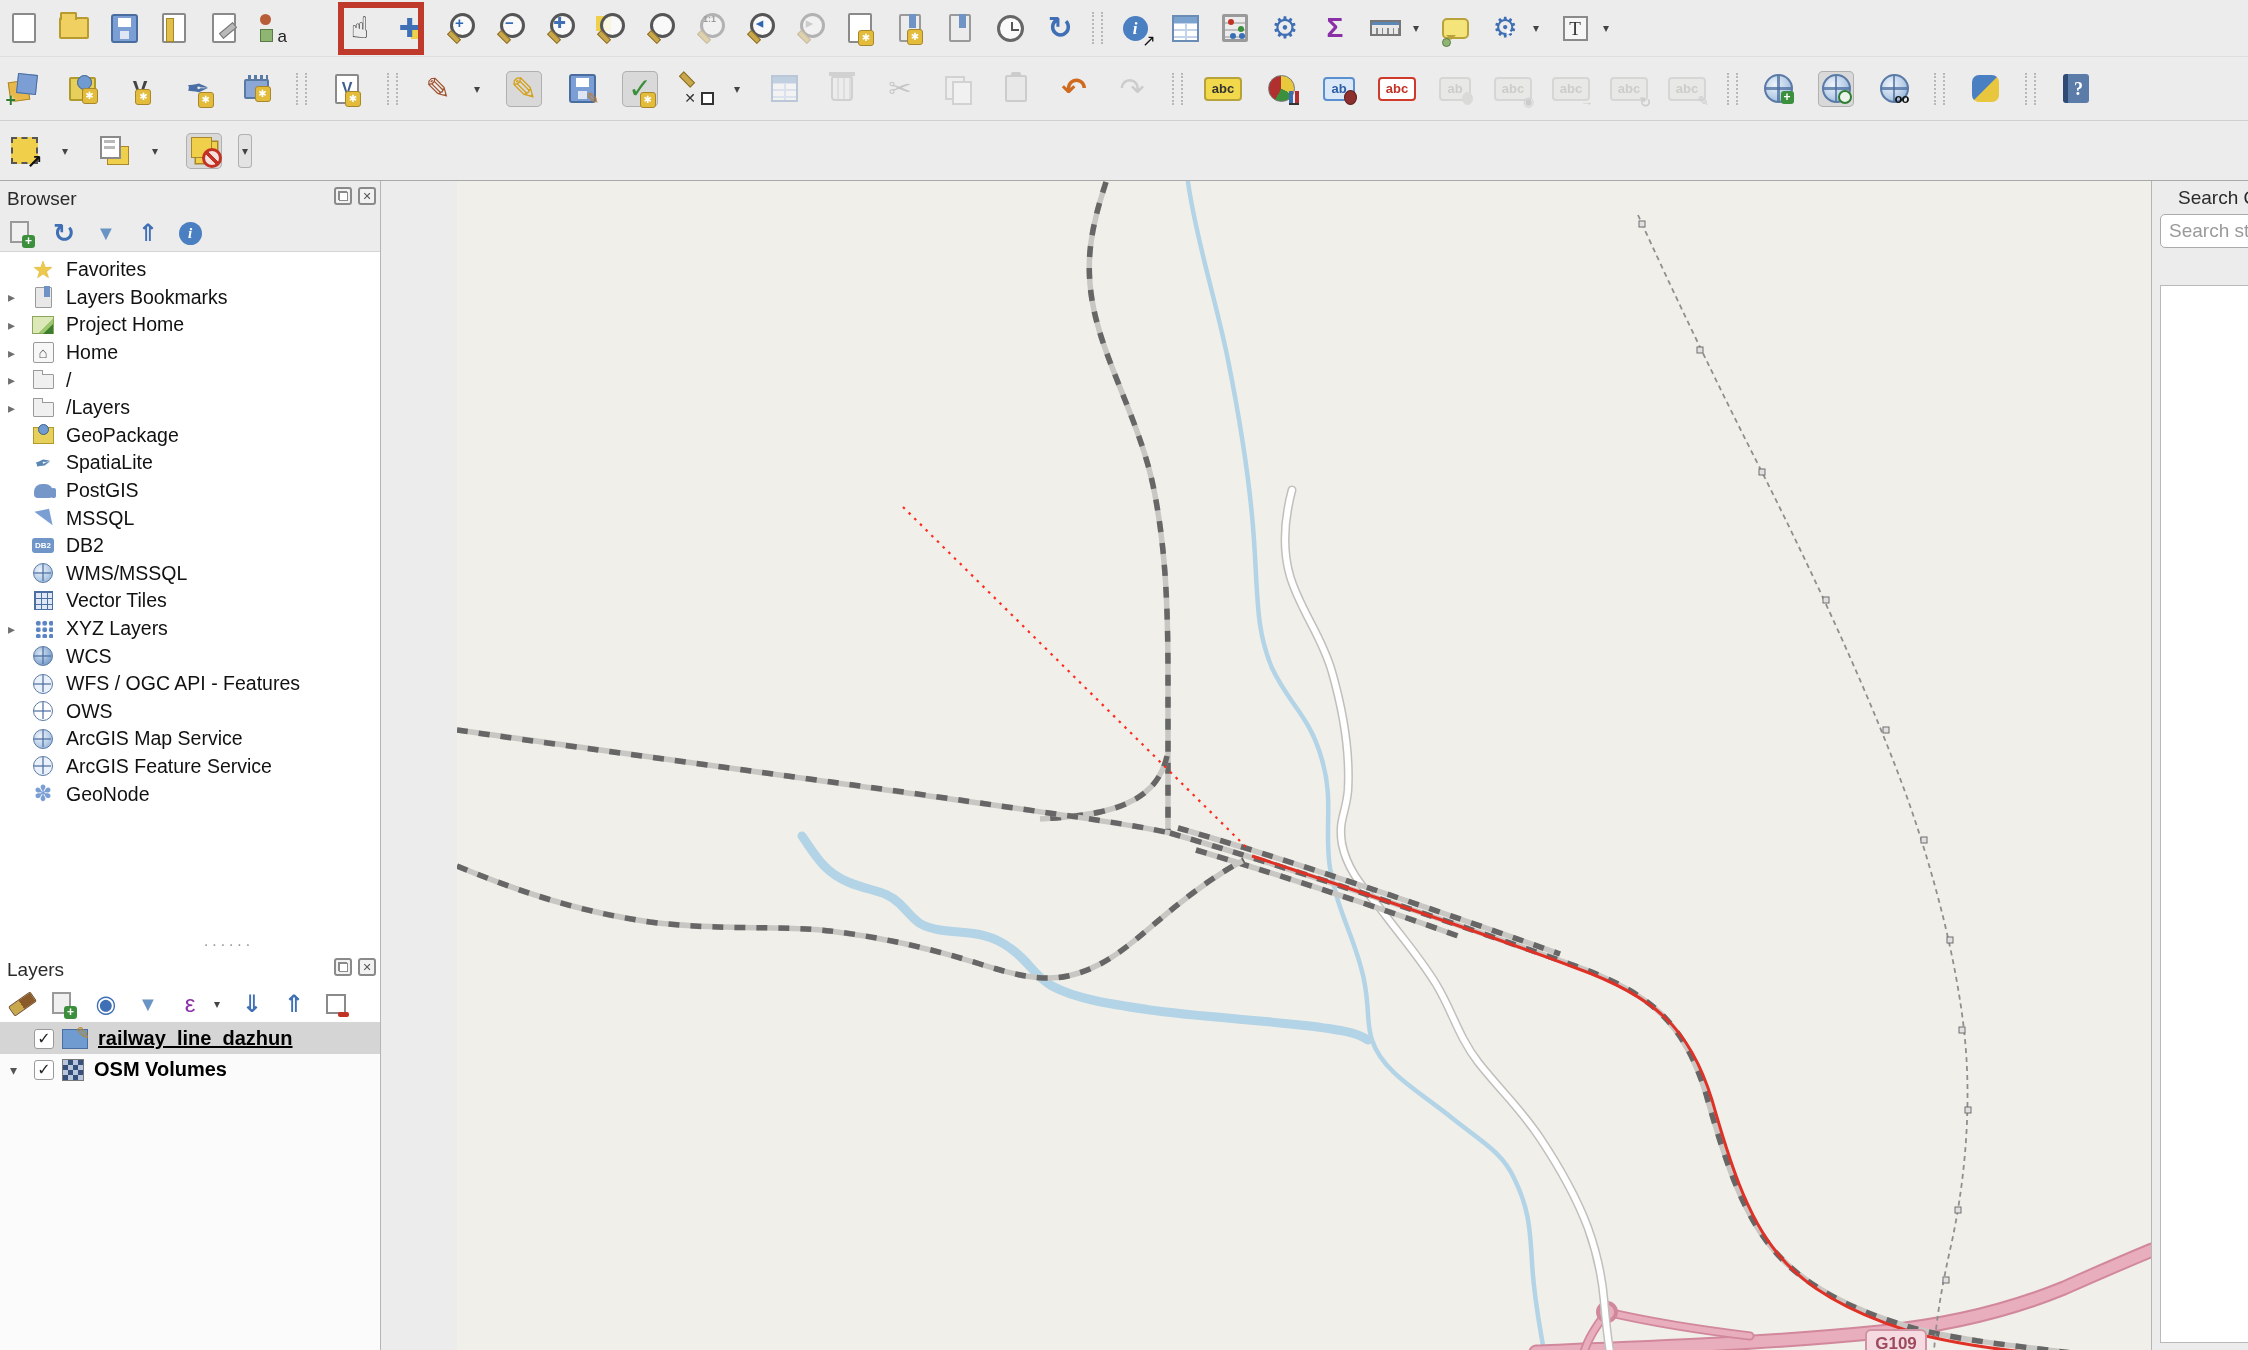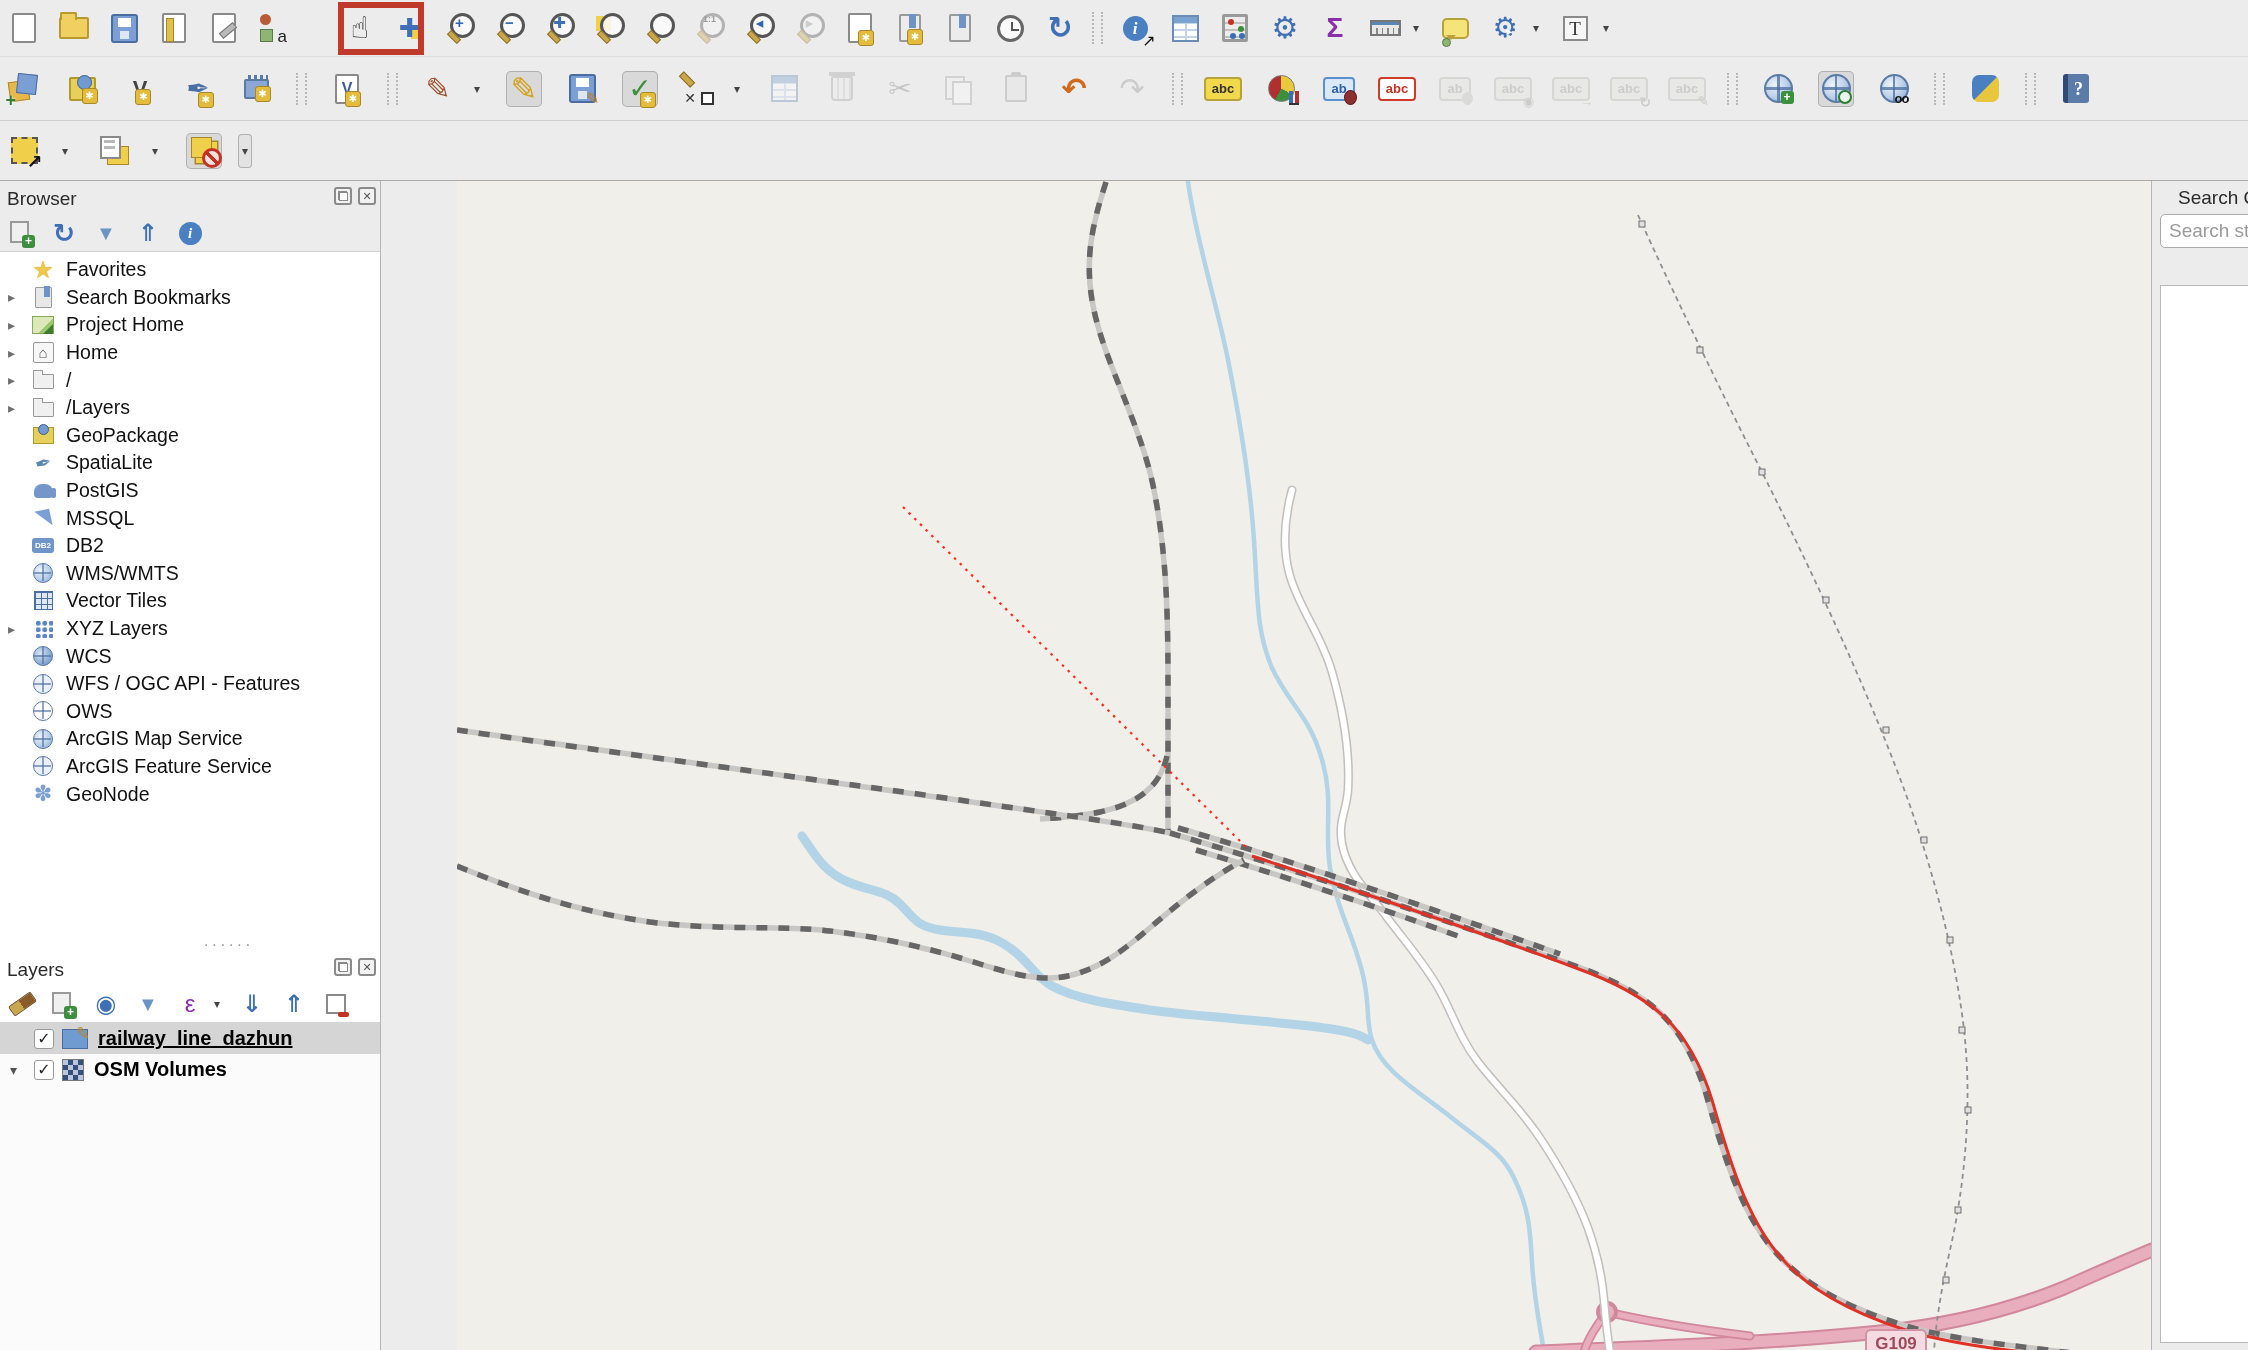--- a/index.html
+++ b/index.html
@@ -544,21 +544,21 @@
             <span class="ti">
               <span class="ti-star">★</span>
             </span>
             <span class="tlabel">Favorites</span>
           </div>
           <div class="trow-item">
             <span class="arrow">▸</span>
             <span class="ti">
               <span class="ti-bookmark"></span>
             </span>
-            <span class="tlabel">Search Bookmarks</span>
+            <span class="tlabel">Layers Bookmarks</span>
           </div>
           <div class="trow-item">
             <span class="arrow">▸</span>
             <span class="ti">
               <span class="ti-projhome"></span>
             </span>
             <span class="tlabel">Project Home</span>
           </div>
           <div class="trow-item">
             <span class="arrow">▸</span>
@@ -614,21 +614,21 @@
             <span class="ti">
               <span class="ti-db2">DB2</span>
             </span>
             <span class="tlabel">DB2</span>
           </div>
           <div class="trow-item">
             <span class="arrow"></span>
             <span class="ti">
               <span class="ti-globe"></span>
             </span>
-            <span class="tlabel">WMS/WMTS</span>
+            <span class="tlabel">WMS/MSSQL</span>
           </div>
           <div class="trow-item">
             <span class="arrow"></span>
             <span class="ti">
               <span class="ti-vtiles"></span>
             </span>
             <span class="tlabel">Vector Tiles</span>
           </div>
           <div class="trow-item">
             <span class="arrow">▸</span>

